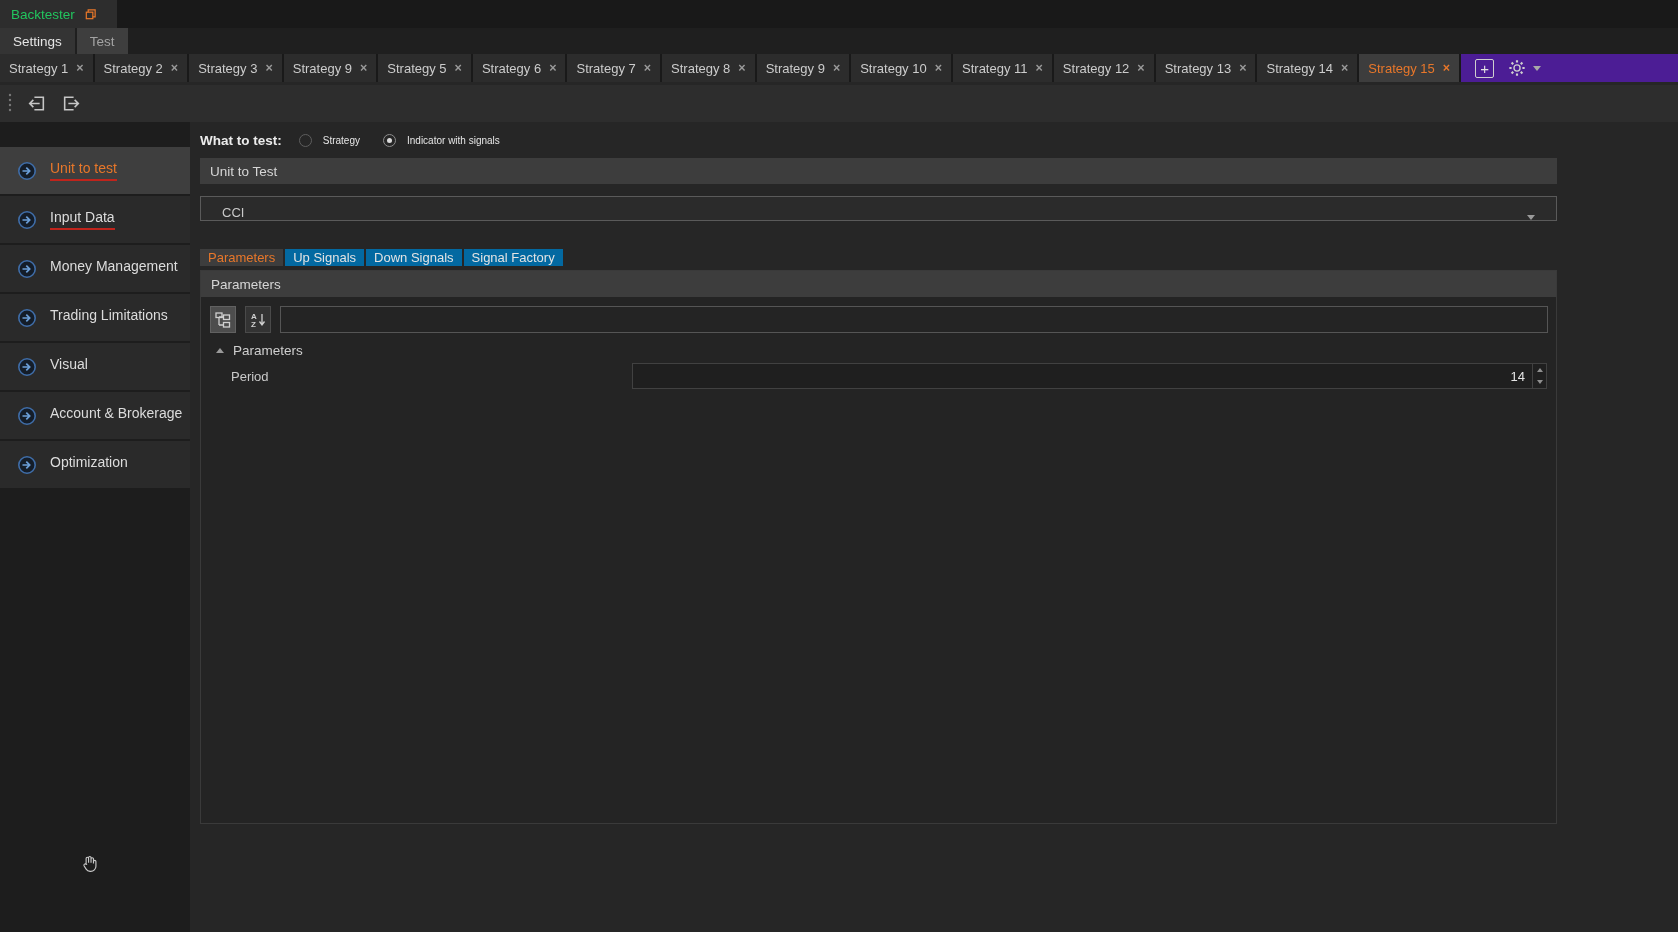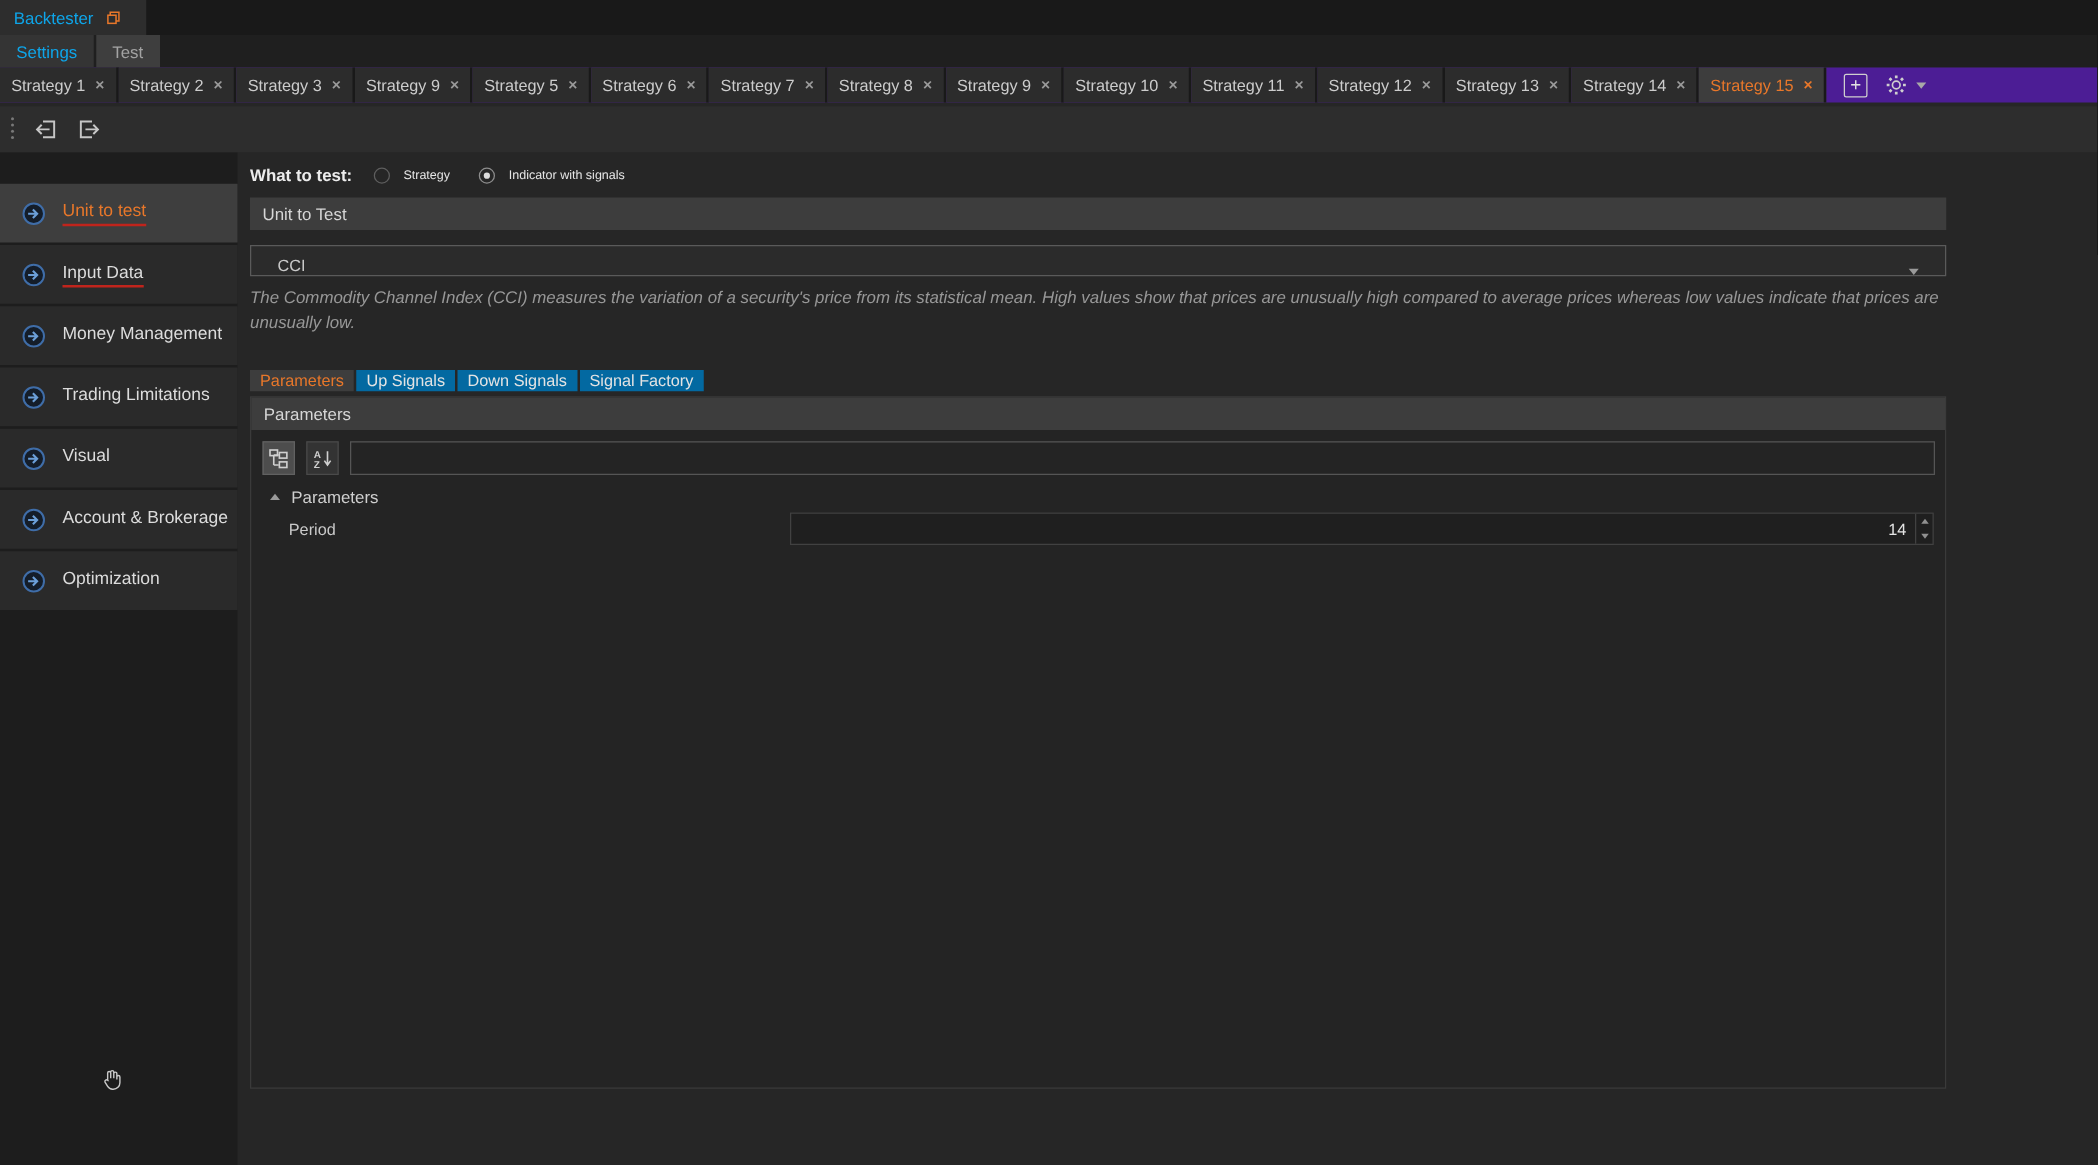--- a/index.html
+++ b/index.html
@@ -4,29 +4,29 @@
 <style>
   * { margin:0; padding:0; box-sizing:border-box; }
   html,body { background:#111; }
   body { font-family:"Liberation Sans", sans-serif; }
   .window { width:1678px; height:932px; background:#262626; position:relative; overflow:hidden;
             font-size:13px; color:#e0e0e0; }
 
   
   .titlebar { height:28px; background:#191919; display:flex; align-items:stretch; }
   .doc-tab { display:flex; align-items:center; gap:9px; padding:0 11px; background:#2d2d2d;
-             color:#0ea5e9; cursor:pointer; }
+             color:#22c55e; cursor:pointer; }
   .doc-tab .doc-label { font-size:13.5px; }
   .doc-tab .x { color:#e8772a; font-weight:bold; font-size:14px; line-height:1; }
 
   
   .modebar { height:26px; background:#1f1f1f; display:flex; align-items:stretch; gap:2px; }
   .mode-tab { padding:0 13px; display:flex; align-items:center; background:#3e3e3e; color:#a3a3a3;
               font-size:13.5px; cursor:pointer; }
-  .mode-tab.active { background:#343434; color:#0ea5e9; }
+  .mode-tab.active { background:#343434; color:#e5e5e5; }
 
   
   .stratbar { height:28px; background:#4c1d95; display:flex; align-items:stretch; }
   .strat-tab { display:flex; align-items:center; gap:8px; padding:0 9px; background:#2c2c2c;
                border-right:2px solid #191919; color:#cccccc; white-space:nowrap; cursor:pointer; }
   .strat-tab .x { color:#9a9a9a; font-size:12.5px; font-weight:bold; line-height:1; }
   .strat-tab.active { background:#3d3d3d; color:#e8772a; }
   .strat-tab.active .x { color:#e8772a; }
   .tab-actions { display:flex; align-items:center; gap:14px; margin-left:14px; }
   .add-btn { width:19px; height:19px; border:1px solid #cfcfcf; border-radius:2px; color:#e2e2e2;
@@ -332,21 +332,20 @@
           </span>
       </div>
 
       <div class="group-header">Unit to Test</div>
 
       <div class="dropdown">
         <span>CCI</span>
         <span class="dd-caret"></span>
       </div>
 
-      <div class="description">The Commodity Channel Index (CCI) measures the variation of a security's price from its statistical mean. High values show that prices are unusually high compared to average prices whereas low values indicate that prices are unusually low.</div>
 
       <div class="sub-tabs" id="subtabs">
           <div class="sub-tab active">Parameters</div>
           <div class="sub-tab">Up Signals</div>
           <div class="sub-tab">Down Signals</div>
           <div class="sub-tab">Signal Factory</div>
         </div>
 
       <div class="panel">
         <div class="panel-header">Parameters</div>

